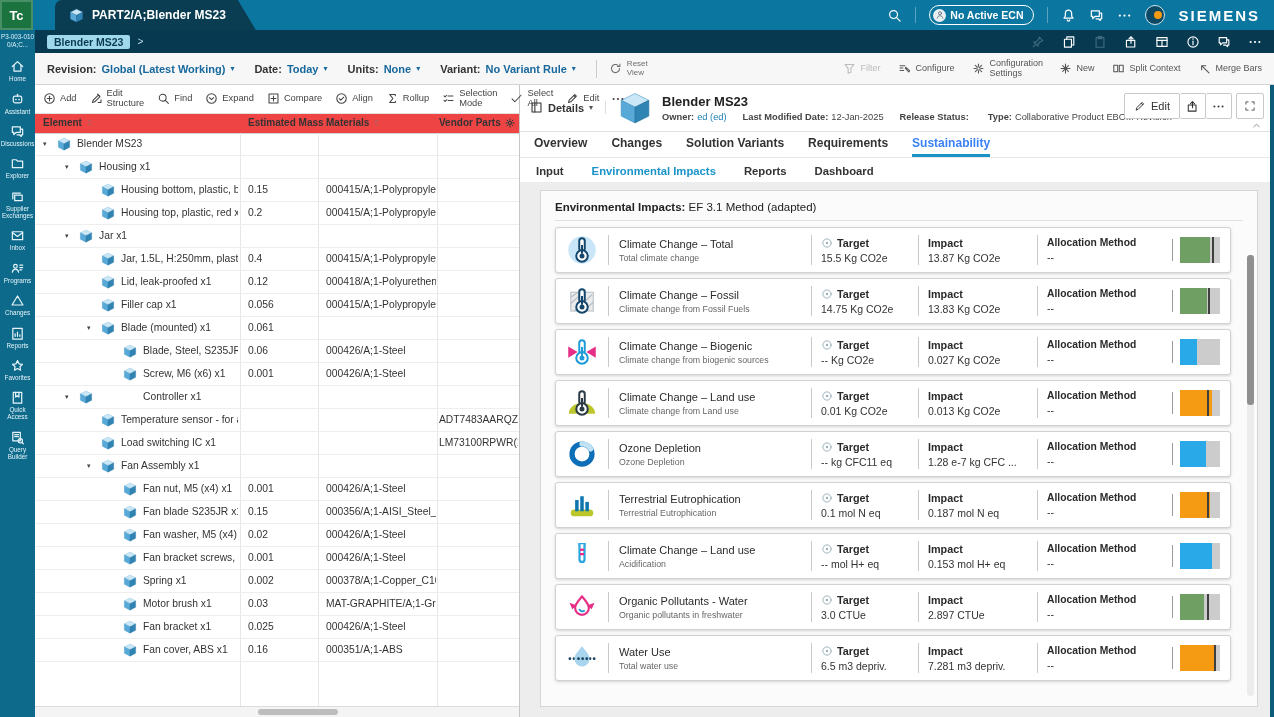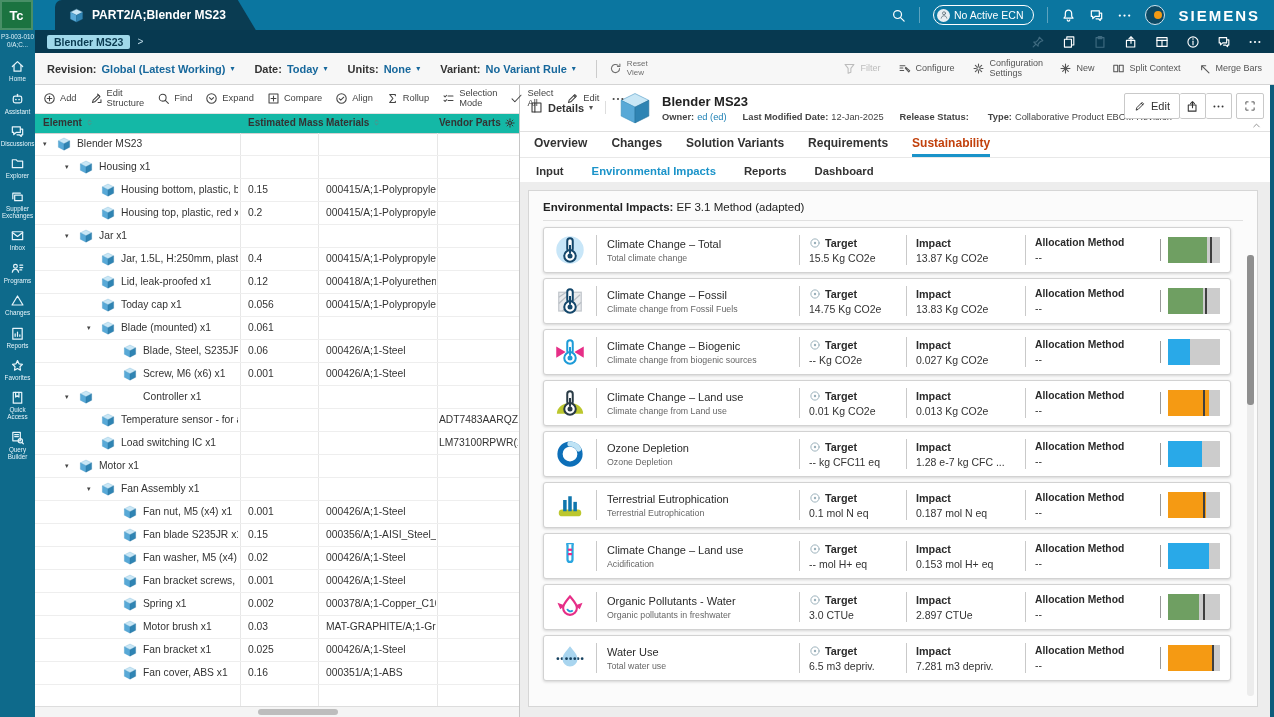--- a/index.html
+++ b/index.html
@@ -10,21 +10,21 @@
 
   
   .topbar{position:absolute;top:0;left:0;right:0;height:30px;background:#0b76a0;display:flex;align-items:center;z-index:5;}
   .tc-logo{width:33px;height:30px;background:#1b7340;color:#fff;font-weight:bold;font-size:13px;
            display:flex;align-items:center;justify-content:center;box-shadow:inset 0 0 0 2px #fff3;}
   .win-tab{margin-left:22px;height:30px;display:flex;align-items:center;gap:8px;padding:0 30px 0 14px;
            background:#0a3c52;color:#fff;font-size:12px;font-weight:bold;border-radius:7px 0 0 0;
            clip-path:polygon(0 0,calc(100% - 18px) 0,100% 100%,0 100%);}
   .top-right{margin-left:auto;display:flex;align-items:center;gap:13px;padding-right:14px;color:#fff;}
   .ecn-pill{border:1.5px solid #fff;border-radius:12px;height:18px;display:flex;align-items:center;gap:4px;
-            padding:0 10px 0 3px;font-size:10.5px;font-weight:normal;color:#fff;}
+            padding:0 10px 0 3px;font-size:10.5px;font-weight:bold;color:#fff;}
   .ecn-pill .dot{width:13px;height:13px;border-radius:50%;background:#e8eef2;color:#5b6b75;display:flex;align-items:center;justify-content:center;}
   .avatar{width:18px;height:18px;border-radius:50%;background:#0d4964;border:1px solid #cfe4ee;position:relative;}
   .avatar i{position:absolute;right:2px;top:5px;width:8px;height:8px;border-radius:50%;background:#f59a13;}
   .brand{font-size:15px;font-weight:bold;letter-spacing:2px;color:#fff;}
   .vr{width:1px;height:16px;background:#ffffff55;}
 
   
   .crumbbar{position:absolute;top:30px;left:35px;right:0;height:23px;background:#073950;display:flex;align-items:center;padding:0 12px;z-index:4;}
   .crumb-chip{background:#9fd8ea;color:#093a50;font-size:10.5px;font-weight:bold;padding:1px 7px;border-radius:2px;}
   .crumb-arrow{color:#bfdcea;font-size:10px;margin-left:7px;}
@@ -49,21 +49,21 @@
   .reset-btn{display:flex;align-items:center;gap:5px;color:#6e6e6e;font-size:8px;line-height:1.1;}
   .cfg-actions{margin-left:auto;display:flex;align-items:center;gap:18px;}
   .cfg-act{display:flex;align-items:center;gap:4px;font-size:9px;line-height:1.05;color:#555;max-width:92px;}
   .cfg-act.dis{color:#bcbcbc;}
 
   
   .tree{position:absolute;top:84px;left:35px;width:484px;bottom:0;background:#fff;border-right:1px solid #c6c6c6;z-index:1;}
   .tree-toolbar{height:29px;border-bottom:1px solid #e2e2e2;display:flex;align-items:center;padding:0 8px;gap:13px;}
   .tt-item{display:flex;align-items:center;gap:4px;font-size:9.3px;color:#444;line-height:1.05;max-width:70px;}
   .tt-right{margin-left:auto;display:flex;align-items:center;gap:12px;}
-  .tree-head{height:19px;background:#14b8a6;border-bottom:1px solid #d2d2d2;position:relative;font-size:10px;font-weight:bold;color:#333;}
+  .tree-head{height:19px;background:#ef4444;border-bottom:1px solid #d2d2d2;position:relative;font-size:10px;font-weight:bold;color:#333;}
   .th-cell{position:absolute;top:2.5px;display:flex;align-items:center;gap:3px;color:#333;}
   .th-sort{color:#777;}
   .tree-body{position:absolute;top:49px;left:0;right:0;bottom:10px;overflow:hidden;}
   .col-line{position:absolute;top:0;bottom:0;width:0;border-left:1px solid #e7e7e7;}
   .trow{height:22px;border-bottom:1px solid #eeeeee;position:relative;font-size:10.3px;color:#333;cursor:pointer;}
   .trow .arrow{position:absolute;top:7px;font-size:7px;color:#444;}
   .trow .cube{position:absolute;top:4px;}
   .trow .nm{position:absolute;top:5px;white-space:nowrap;overflow:hidden;}
   .trow .mass{position:absolute;left:213px;top:5px;}
   .trow .mat{position:absolute;left:291px;top:5px;width:110px;white-space:nowrap;overflow:hidden;}
@@ -84,26 +84,26 @@
   .btn{border:1px solid #c9c9c9;background:#fff;border-radius:2px;height:24px;display:flex;align-items:center;gap:5px;
        padding:0 9px;font-size:11px;color:#333;}
   .btn.icon-only{padding:0 6px;}
   .btn+.btn{border-left:none;}
   .fs-btn{position:absolute;right:6px;top:9px;width:26px;height:24px;border:1px solid #c9c9c9;border-radius:2px;background:#fff;
           display:flex;align-items:center;justify-content:center;color:#555;}
   .d-collapse{position:absolute;right:8px;bottom:0px;color:#888;}
   .d-tabs{height:25px;background:#fff;display:flex;gap:24px;padding:0 14px;font-size:12px;font-weight:bold;color:#333;
           align-items:flex-end;border-bottom:1px solid #e8e8e8;}
   .d-tab{padding-bottom:4px;border-bottom:3px solid transparent;cursor:pointer;}
-  .d-tab.active{color:#c2410c;border-bottom-color:#1a93c9;margin-top:24px;}
+  .d-tab.active{color:#3b82f6;border-bottom-color:#1a93c9;margin-top:24px;}
   .d-subtabs{height:26px;background:#fff;display:flex;gap:28px;padding:0 16px;font-size:11.3px;font-weight:bold;color:#333;
              align-items:center;border-bottom:1px solid #ddd;}
   .d-subtab{cursor:pointer;}
   .d-subtab.active{color:#1a93c9;}
-  .d-content{position:absolute;top:98px;left:0;right:0;bottom:0;background:#ededed;padding:8px 12px 10px 8px;box-sizing:border-box;}
+  .d-content{position:absolute;top:98px;left:0;right:0;bottom:0;background:#ededed;padding:8px 12px 10px 20px;box-sizing:border-box;}
   .panel{height:100%;background:#fbfbfb;border:1px solid #d6d6d6;box-sizing:border-box;position:relative;padding:4px 14px;}
   .ei-heading{font-size:11.5px;padding:6px 0 7px;color:#222;border-bottom:1px solid #e0e0e0;}
   .ei-heading .k{font-weight:bold;}
   .list-row{height:25px;display:flex;align-items:center;border-bottom:1px solid #e0e0e0;}
   .list-btn{display:flex;align-items:center;gap:4px;font-size:8.5px;color:#444;}
   .cards{margin-top:6px;padding-right:12px;}
   .card{height:44px;display:flex;align-items:center;background:#fff;border:1px solid #d2d2d2;border-radius:3px;
         margin-bottom:5px;box-shadow:0 1px 3px rgba(0,0,0,.16);cursor:pointer;}
   .vdiv{width:0;border-left:1px solid #c9c9c9;height:30px;}
   .c-icon{width:52px;display:flex;align-items:center;justify-content:center;}
@@ -661,21 +661,21 @@
         <span class="nm" style="left: 86px; max-width: 117px;">Lid, leak-proofed x1</span>
         <span class="mass">0.12</span>
         <span class="mat">000418/A;1-Polyurethene-...</span>
       </div>
       <div class="trow">
         <span class="cube" style="left: 66px;"><svg width="14" height="14" viewBox="0 0 16 16">
             <polygon points="8,1.2 14.5,4.4 8,7.6 1.5,4.4" fill="#c9e7f6" stroke="#7ab4d4" stroke-width="0.4"></polygon>
             <polygon points="1.5,4.4 8,7.6 8,15 1.5,11.8" fill="#58a9d7" stroke="#3d92c0" stroke-width="0.3"></polygon>
             <polygon points="14.5,4.4 8,7.6 8,15 14.5,11.8" fill="#2f84b3" stroke="#27719b" stroke-width="0.3"></polygon>
           </svg></span>
-        <span class="nm" style="left: 86px; max-width: 117px;">Today cap x1</span>
+        <span class="nm" style="left: 86px; max-width: 117px;">Filler cap x1</span>
         <span class="mass">0.056</span>
         <span class="mat">000415/A;1-Polypropylene</span>
       </div>
       <div class="trow">
         <span class="arrow" style="left: 52px;">▾</span>
         <span class="cube" style="left: 66px;"><svg width="14" height="14" viewBox="0 0 16 16">
             <polygon points="8,1.2 14.5,4.4 8,7.6 1.5,4.4" fill="#c9e7f6" stroke="#7ab4d4" stroke-width="0.4"></polygon>
             <polygon points="1.5,4.4 8,7.6 8,15 1.5,11.8" fill="#58a9d7" stroke="#3d92c0" stroke-width="0.3"></polygon>
             <polygon points="14.5,4.4 8,7.6 8,15 14.5,11.8" fill="#2f84b3" stroke="#27719b" stroke-width="0.3"></polygon>
           </svg></span>
@@ -721,29 +721,20 @@
         <span class="ven">ADT7483AARQZ-R</span>
       </div>
       <div class="trow">
         <span class="cube" style="left: 66px;"><svg width="14" height="14" viewBox="0 0 16 16">
             <polygon points="8,1.2 14.5,4.4 8,7.6 1.5,4.4" fill="#c9e7f6" stroke="#7ab4d4" stroke-width="0.4"></polygon>
             <polygon points="1.5,4.4 8,7.6 8,15 1.5,11.8" fill="#58a9d7" stroke="#3d92c0" stroke-width="0.3"></polygon>
             <polygon points="14.5,4.4 8,7.6 8,15 14.5,11.8" fill="#2f84b3" stroke="#27719b" stroke-width="0.3"></polygon>
           </svg></span>
         <span class="nm" style="left: 86px; max-width: 117px;">Load switching IC x1</span>
         <span class="ven">LM73100RPWR(11</span>
-      </div>
-      <div class="trow">
-        <span class="arrow" style="left: 30px;">▾</span>
-        <span class="cube" style="left: 44px;"><svg width="14" height="14" viewBox="0 0 16 16">
-            <polygon points="8,1.2 14.5,4.4 8,7.6 1.5,4.4" fill="#c9e7f6" stroke="#7ab4d4" stroke-width="0.4"></polygon>
-            <polygon points="1.5,4.4 8,7.6 8,15 1.5,11.8" fill="#58a9d7" stroke="#3d92c0" stroke-width="0.3"></polygon>
-            <polygon points="14.5,4.4 8,7.6 8,15 14.5,11.8" fill="#2f84b3" stroke="#27719b" stroke-width="0.3"></polygon>
-          </svg></span>
-        <span class="nm" style="left: 64px; max-width: 139px;">Motor x1</span>
       </div>
       <div class="trow">
         <span class="arrow" style="left: 52px;">▾</span>
         <span class="cube" style="left: 66px;"><svg width="14" height="14" viewBox="0 0 16 16">
             <polygon points="8,1.2 14.5,4.4 8,7.6 1.5,4.4" fill="#c9e7f6" stroke="#7ab4d4" stroke-width="0.4"></polygon>
             <polygon points="1.5,4.4 8,7.6 8,15 1.5,11.8" fill="#58a9d7" stroke="#3d92c0" stroke-width="0.3"></polygon>
             <polygon points="14.5,4.4 8,7.6 8,15 14.5,11.8" fill="#2f84b3" stroke="#27719b" stroke-width="0.3"></polygon>
           </svg></span>
         <span class="nm" style="left: 86px; max-width: 117px;">Fan Assembly x1</span>
       </div>

